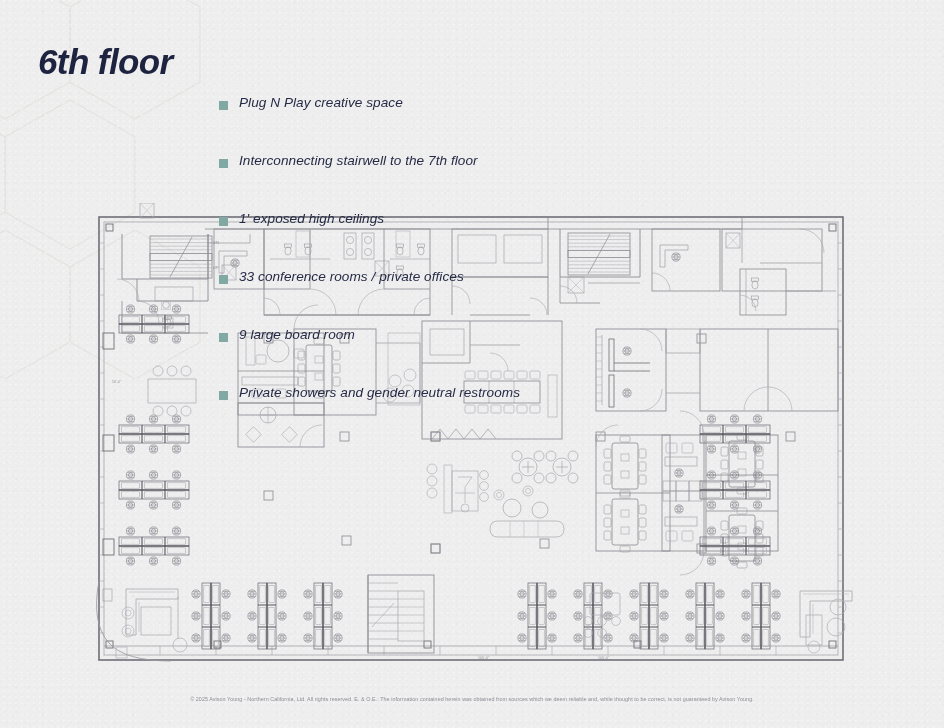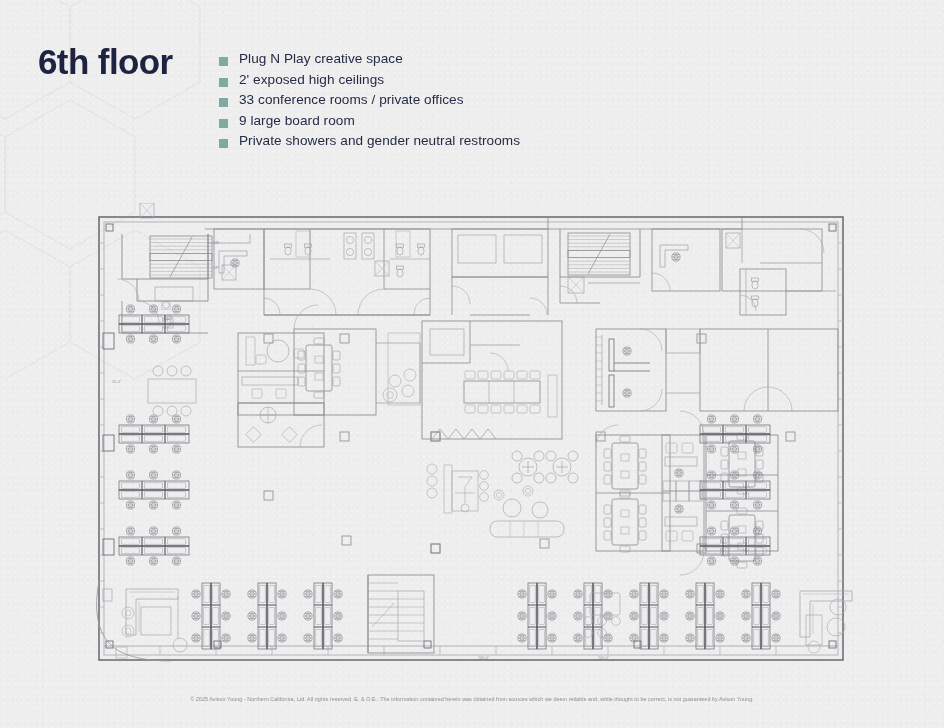--- a/index.html
+++ b/index.html
@@ -19,28 +19,28 @@
       radial-gradient(circle at 47% 61%, rgba(0,0,0,.016) 0 1px, transparent 1px),
       radial-gradient(circle at 78% 35%, rgba(0,0,0,.015) 0 1px, transparent 1px),
       radial-gradient(circle at 29% 83%, rgba(0,0,0,.017) 0 1px, transparent 1px),
       radial-gradient(circle at 63% 12%, rgba(255,255,255,.5) 0 1px, transparent 1px),
       radial-gradient(circle at 88% 74%, rgba(0,0,0,.014) 0 1px, transparent 1px);
     background-size:7px 7px,11px 11px,9px 9px,13px 13px,6px 6px,15px 15px;
     opacity:.75;
   }
   #hexwm{position:absolute;left:-70px;top:-40px;width:300px;height:420px;z-index:0;opacity:.55;}
 
-  #header{position:absolute;left:0;top:0;width:944px;height:205px;z-index:3;}
+  #header{position:absolute;left:0;top:0;width:944px;height:205px;z-index:3;font-style:italic;}
   #title{
     position:absolute;left:38px;top:44px;
     font-size:35px;font-weight:bold;color:#1e2340;
     letter-spacing:-.6px;line-height:1;
   }
   #bullets{position:absolute;left:219px;top:52px;width:640px;}
-  .bl{display:flex;align-items:flex-start;margin-bottom:6.6px;}
+  .bl{display:flex;align-items:flex-start;margin-bottom:6.6px;margin-top:44px;}
   .bl .sq{
     width:9px;height:9px;background:#81a9a4;flex:0 0 9px;
     margin-top:5px;margin-right:11px;
   }
   .bl .tx{
     font-size:13.6px;color:#262b45;line-height:14px;
     letter-spacing:.05px;white-space:nowrap;
   }
 
   #planwrap{position:absolute;left:0;top:203px;width:944px;height:470px;z-index:2;}
@@ -71,21 +71,25 @@
 <div id="header">
   <div id="title">6th floor</div>
 
   <div id="bullets">
     <div class="bl">
       <span class="sq"></span>
       <span class="tx">Plug N Play creative space</span>
     </div>
     <div class="bl">
       <span class="sq"></span>
-      <span class="tx">2' exposed high ceilings</span>
+      <span class="tx">Interconnecting stairwell to the 7th floor</span>
+    </div>
+    <div class="bl">
+      <span class="sq"></span>
+      <span class="tx">1' exposed high ceilings</span>
     </div>
     <div class="bl">
       <span class="sq"></span>
       <span class="tx">33 conference rooms / private offices</span>
     </div>
     <div class="bl">
       <span class="sq"></span>
       <span class="tx">9 large board room</span>
     </div>
     <div class="bl">

